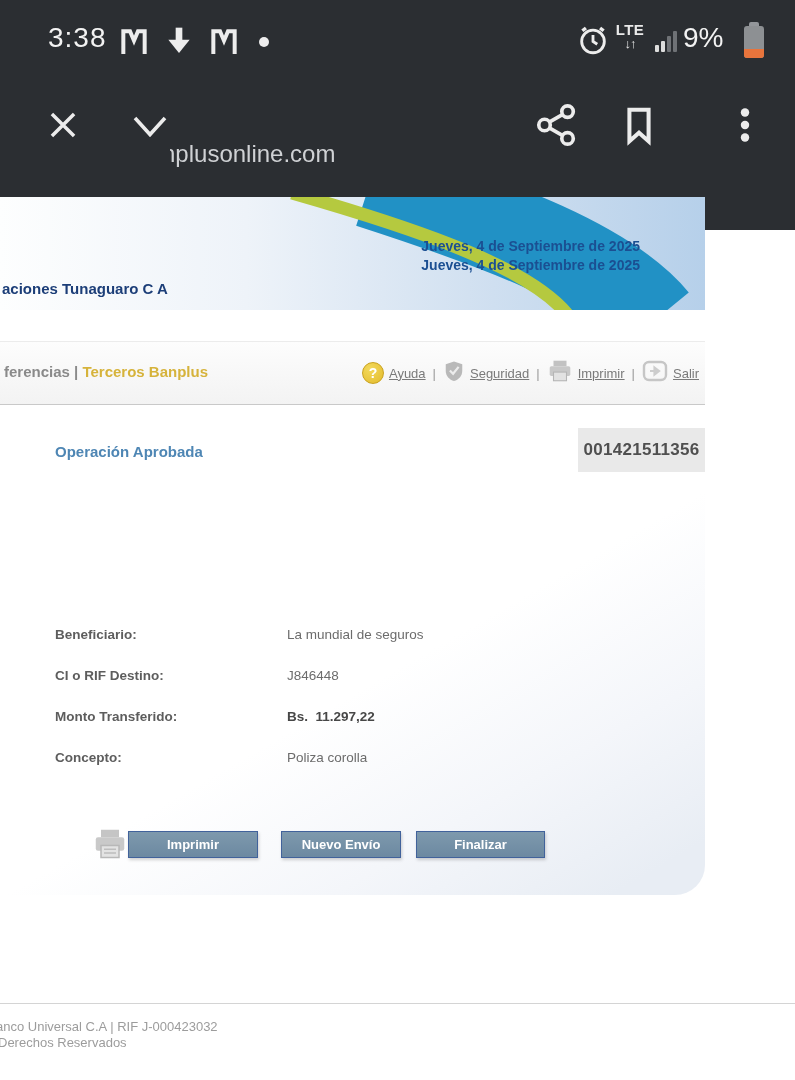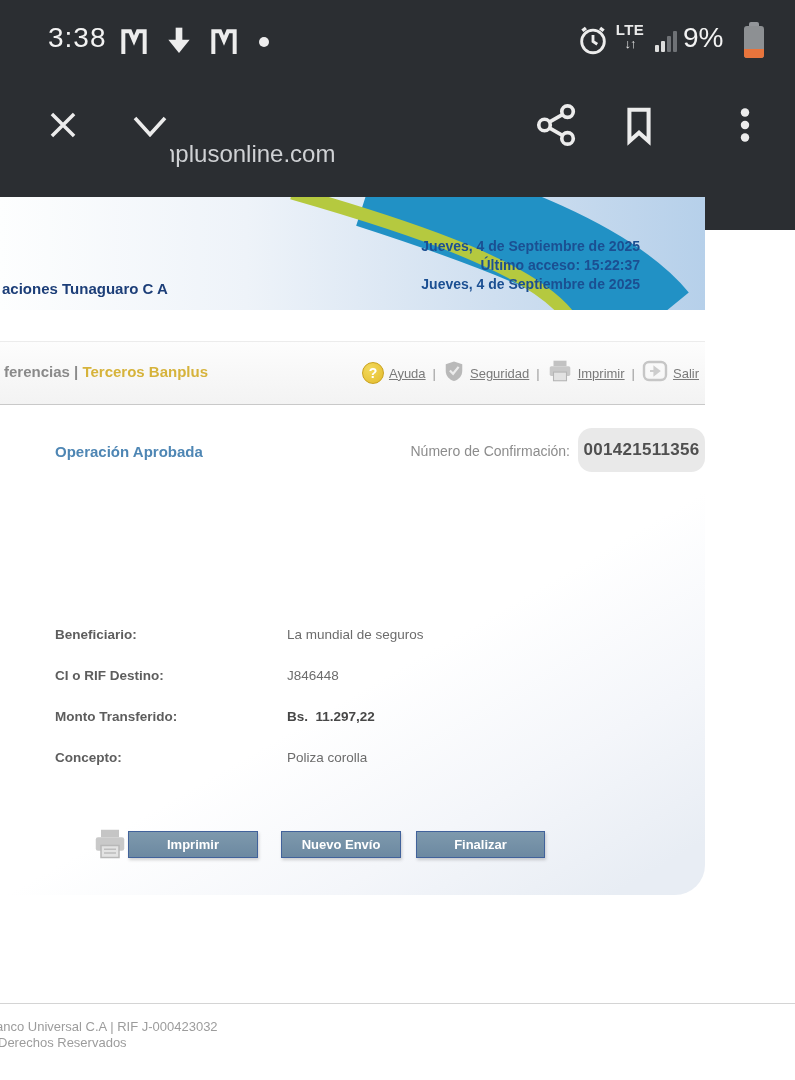--- a/index.html
+++ b/index.html
@@ -42,21 +42,21 @@
   .mb-sep { font-size:13px; color:#9a9a9a; margin:0 2px; }
   .help-badge { width:22px; height:22px; border-radius:50%; background:radial-gradient(circle at 35% 30%,#f3d95c,#e3bb2c); border:1px solid #c9a21f;
                 color:#ffffff; font-weight:bold; font-size:14px; display:flex; align-items:center; justify-content:center; }
 
   .panel { position:absolute; left:0; top:405px; width:705px; height:490px;
            background:linear-gradient(150deg,#ffffff 55%,#f4f6fa 76%,#e8edf4 94%); border-bottom-right-radius:30px; }
 
   .op-title { position:absolute; left:55px; top:443px; font-size:15px; font-weight:bold; color:#4e86b4; }
   .conf-label { position:absolute; left:0; top:443px; width:570px; text-align:right; font-size:14px; color:#8c8c8c; }
   .conf-box { position:absolute; left:578px; top:428px; width:127px; height:44px; background:#e9e9e9;
-              display:flex; align-items:center; justify-content:center;border-radius:14px; }
+              display:flex; align-items:center; justify-content:center; }
   .conf-num { font-size:17px; font-weight:bold; color:#4f4f4f; letter-spacing:0.3px; }
 
   .frow { position:absolute; left:0; width:705px; height:18px; }
   .flabel { position:absolute; left:55px; font-size:13.5px; font-weight:bold; color:#5d5d5d; }
   .fvalue { position:absolute; left:287px; font-size:13.5px; color:#6c6c6c; white-space:pre; }
   .fvalue.bold { font-weight:bold; color:#474747; }
 
   .btn { position:absolute; top:831px; height:27px; background:linear-gradient(#7e99ad,#6c89a1);
          border:1px solid #41629b; color:#ffffff; font-weight:bold; font-size:13px; font-family:"Liberation Sans",sans-serif;
          box-shadow:1px 2px 3px rgba(0,0,0,0.18); cursor:pointer; }
@@ -160,21 +160,20 @@
     </span>
   </div>
 
   <div class="banner">
     <svg width="705" height="113" viewBox="0 0 705 113">
       <path d="M 370 -14 C 500 28, 608 68, 654 124" stroke="#2191c5" stroke-width="90" fill="none"></path>
       <path d="M 292 -4 C 418 32, 528 70, 567 117" stroke="#b5c93f" stroke-width="13" fill="none"></path>
     </svg>
     <div class="banner-dates">
       <div>Jueves, 4 de Septiembre de 2025</div>
-      <div>Último acceso: 15:22:37</div>
       <div>Jueves, 4 de Septiembre de 2025</div>
     </div>
     <div class="banner-company">aciones Tunaguaro C A</div>
   </div>
 
   <div class="menubar">
     <div class="mb-left">
       <span>ferencias</span>
       <span>|</span>
       <span class="gold">Terceros Banplus</span>
@@ -206,21 +205,20 @@
             <path d="M8 11 h7 M12.5 7.5 L17 11 L12.5 14.5 Z" stroke="#cdcdcd" stroke-width="2.2" fill="#cdcdcd"></path>
           </svg>
       </span>
       <span class="mb-link">Salir</span>
     </div>
   </div>
 
   <div class="panel"></div>
 
   <div class="op-title">Operación Aprobada</div>
-  <div class="conf-label">Número de Confirmación:</div>
   <div class="conf-box">
     <span class="conf-num">001421511356</span>
   </div>
 
   <div class="frow" style="top:627px;">
     <span class="flabel">Beneficiario:</span>
     <span class="fvalue">La mundial de seguros</span>
   </div>
   <div class="frow" style="top:668px;">
     <span class="flabel">CI o RIF Destino:</span>

